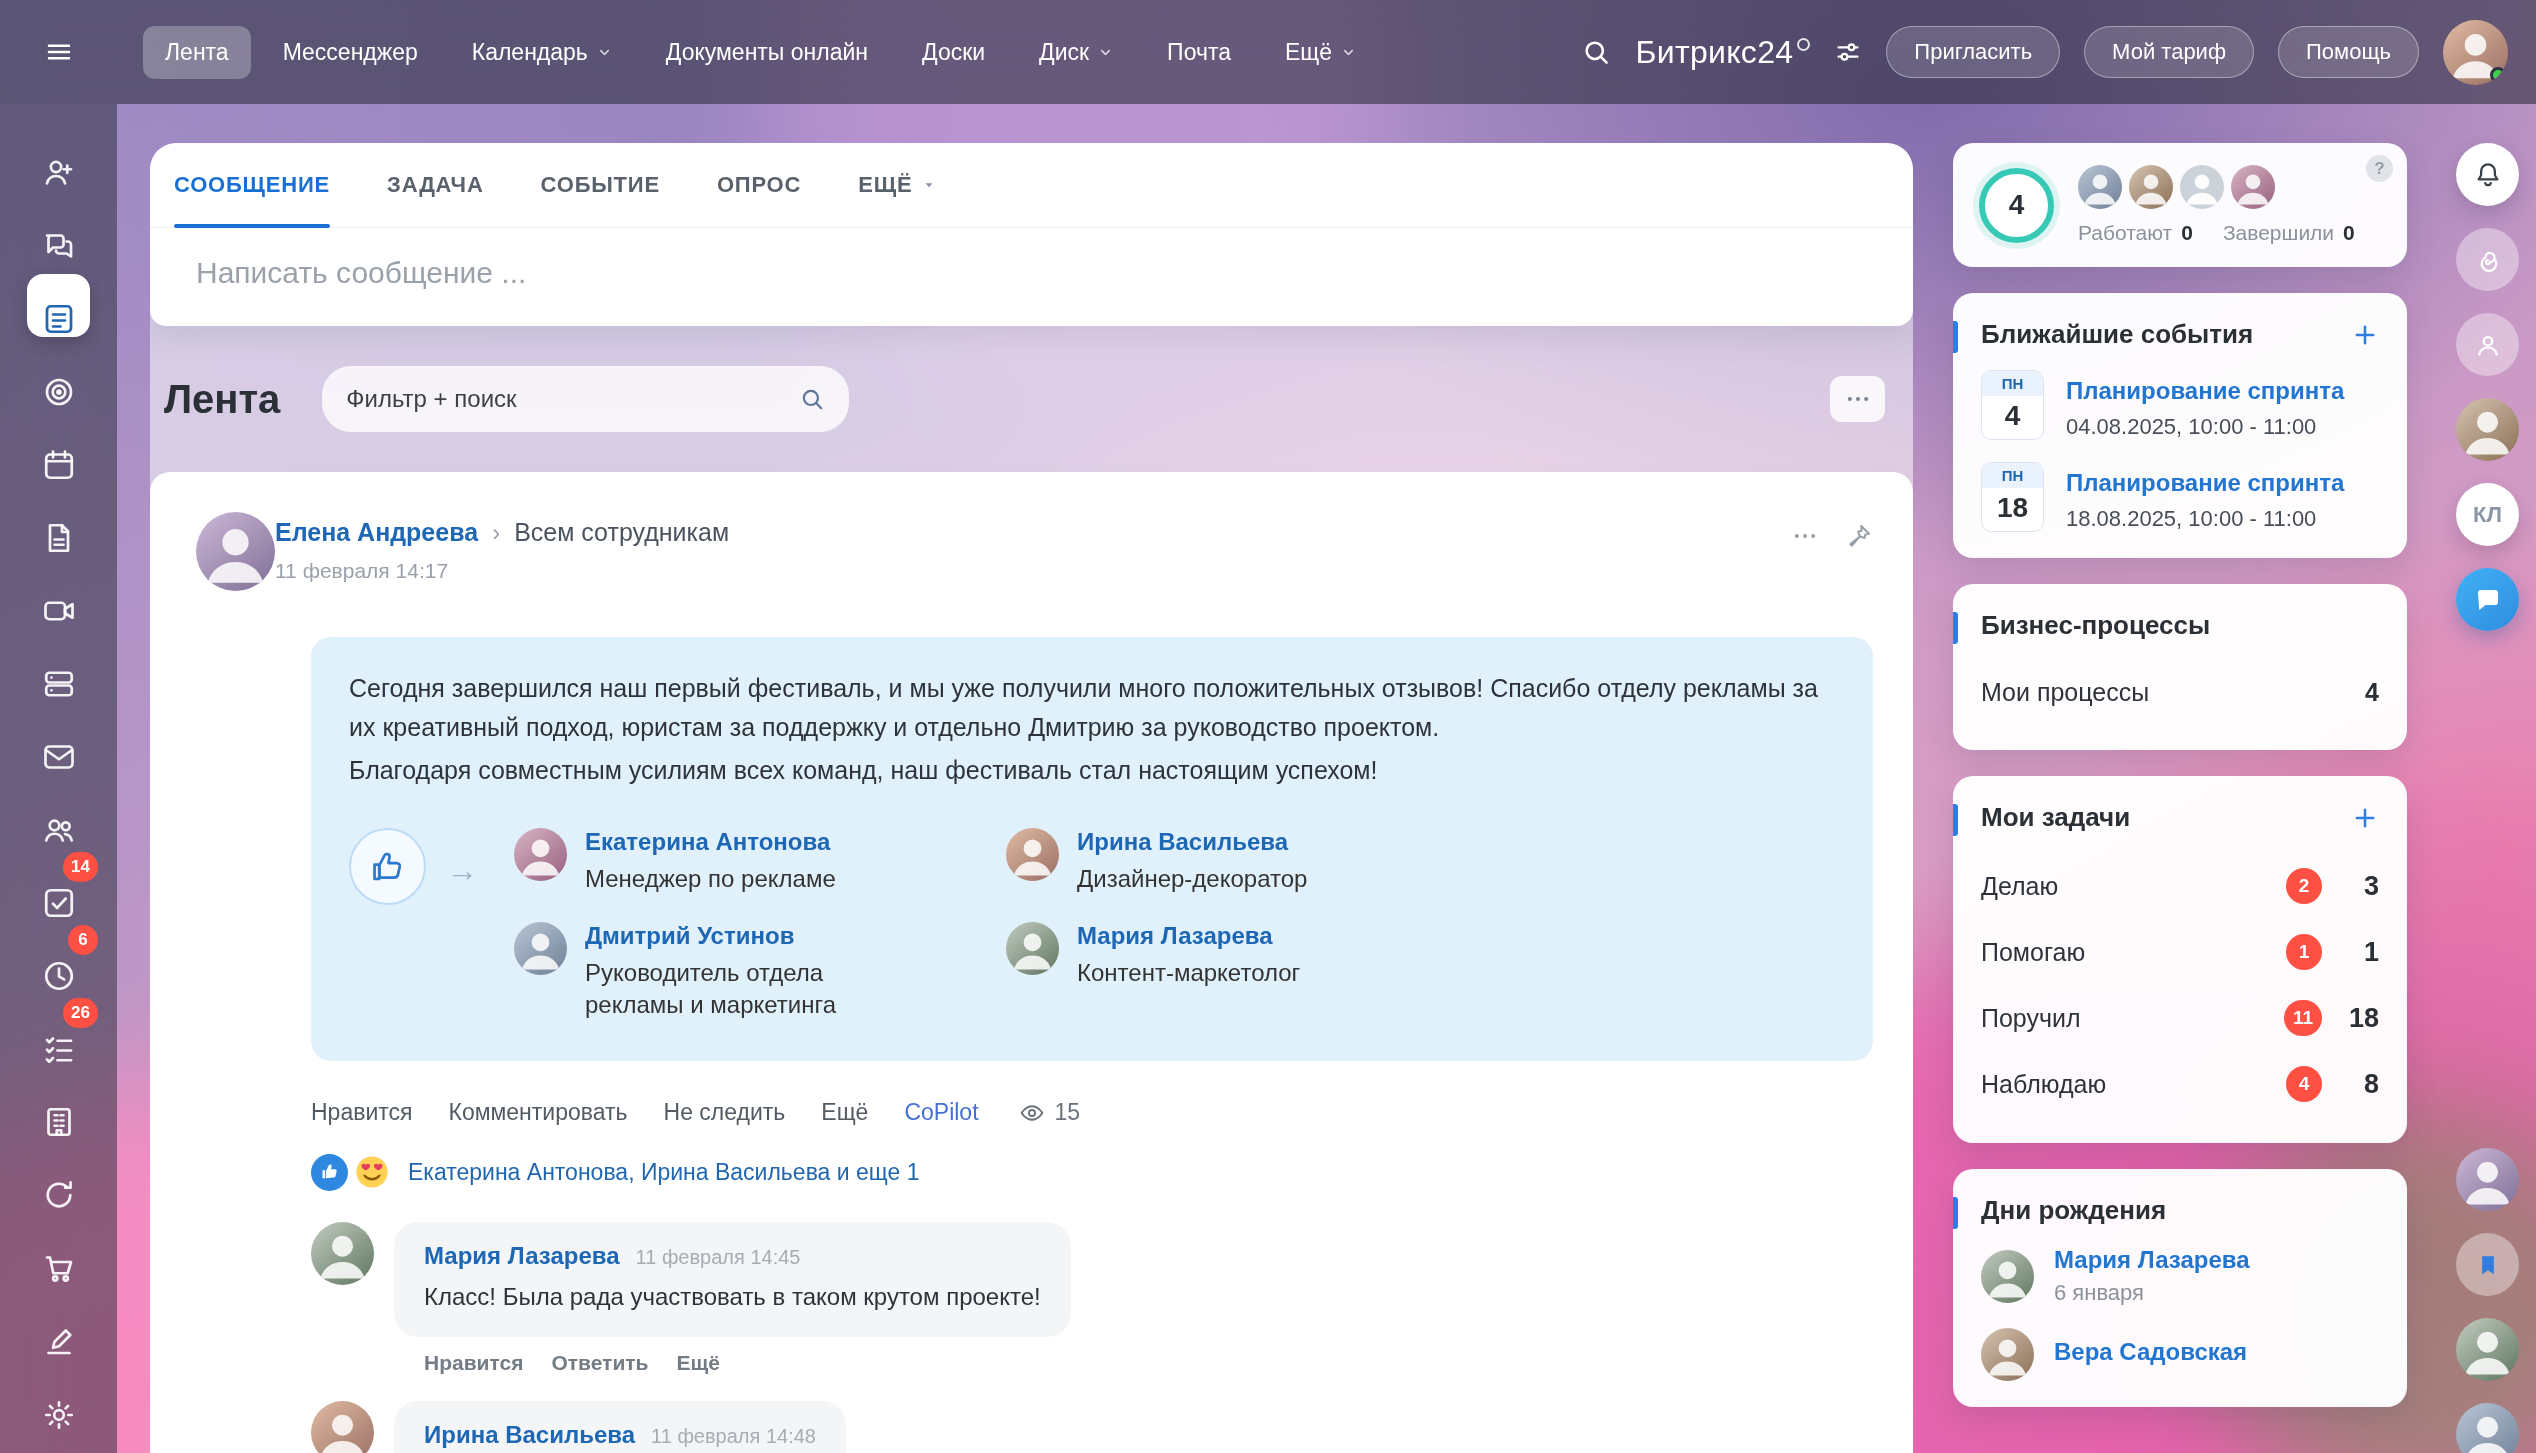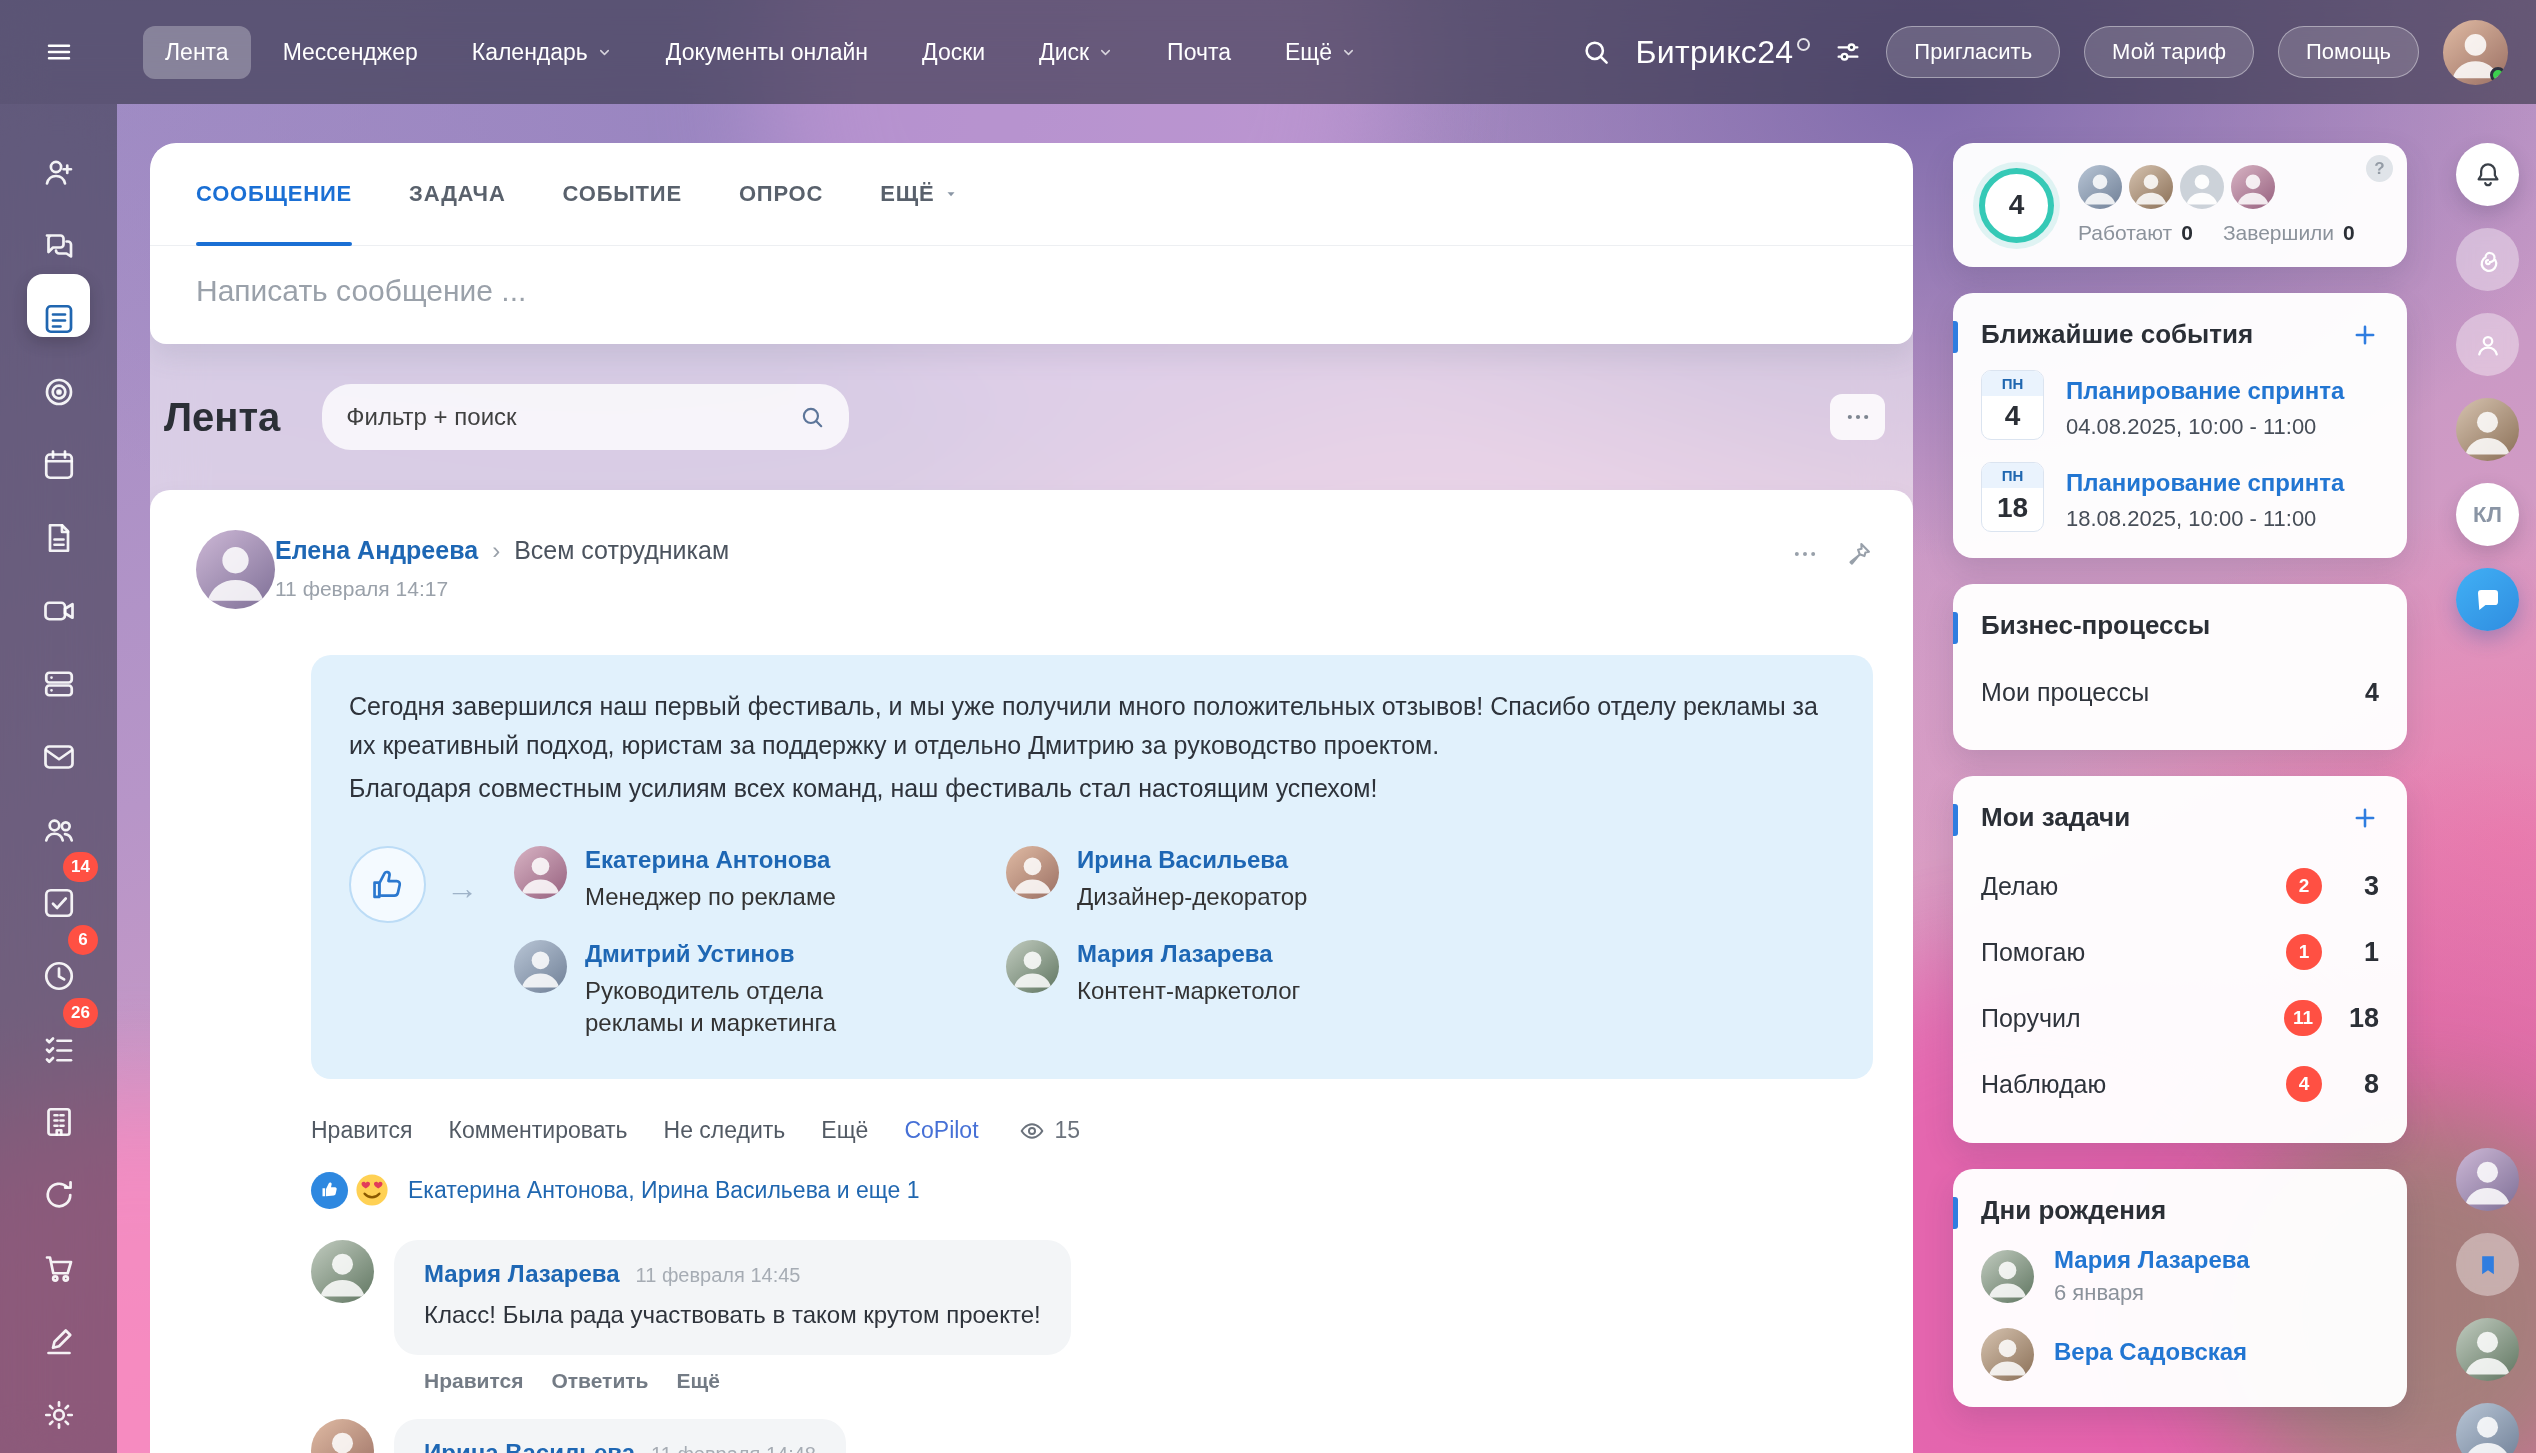--- a/index.html
+++ b/index.html
@@ -81,21 +81,21 @@
     border-radius:15px; background:#ff5043; color:#fff; font-size:17px; font-weight:700;
     display:flex; align-items:center; justify-content:center; }
 
   
   .panel {
     position:absolute; left:150px; top:143px; width:1763px; height:1311px; z-index:20;
     background:rgba(255,255,255,.55); backdrop-filter:blur(26px); -webkit-backdrop-filter:blur(26px);
     border-radius:26px 26px 0 0; overflow:hidden;
   }
   .composer { background:#fff; border-radius:26px 26px 16px 16px; box-shadow:0 14px 26px rgba(70,80,100,.10); }
-  .tabs { display:flex; gap:57px; padding:0 46px; height:103px; align-items:stretch; border-bottom:1px solid #edeff2; }
+  .tabs { display:flex; gap:57px; padding:0 24px; height:85px; align-items:stretch; border-bottom:1px solid #edeff2; }
   .tab { display:flex; align-items:center; gap:10px; font-size:22px; font-weight:700; letter-spacing:0.8px;
     color:#59616c; position:relative; }
   .tab.active { color:#1a6fd4; }
   .tab.active::after { content:""; position:absolute; left:0; right:0; bottom:-1px; height:4px;
     background:#1a6fd4; border-radius:2px; }
   .tab .chev2 { color:#8a96a5; }
   .compose { padding:26px 46px 34px; font-size:30px; line-height:38px; color:#9aa1aa; cursor:text; }
 
   .feed-head { display:flex; align-items:center; margin:40px 28px 40px 14px; }
   .feed-title { margin:0; font-size:40px; font-weight:600; color:#2b2f36; }

